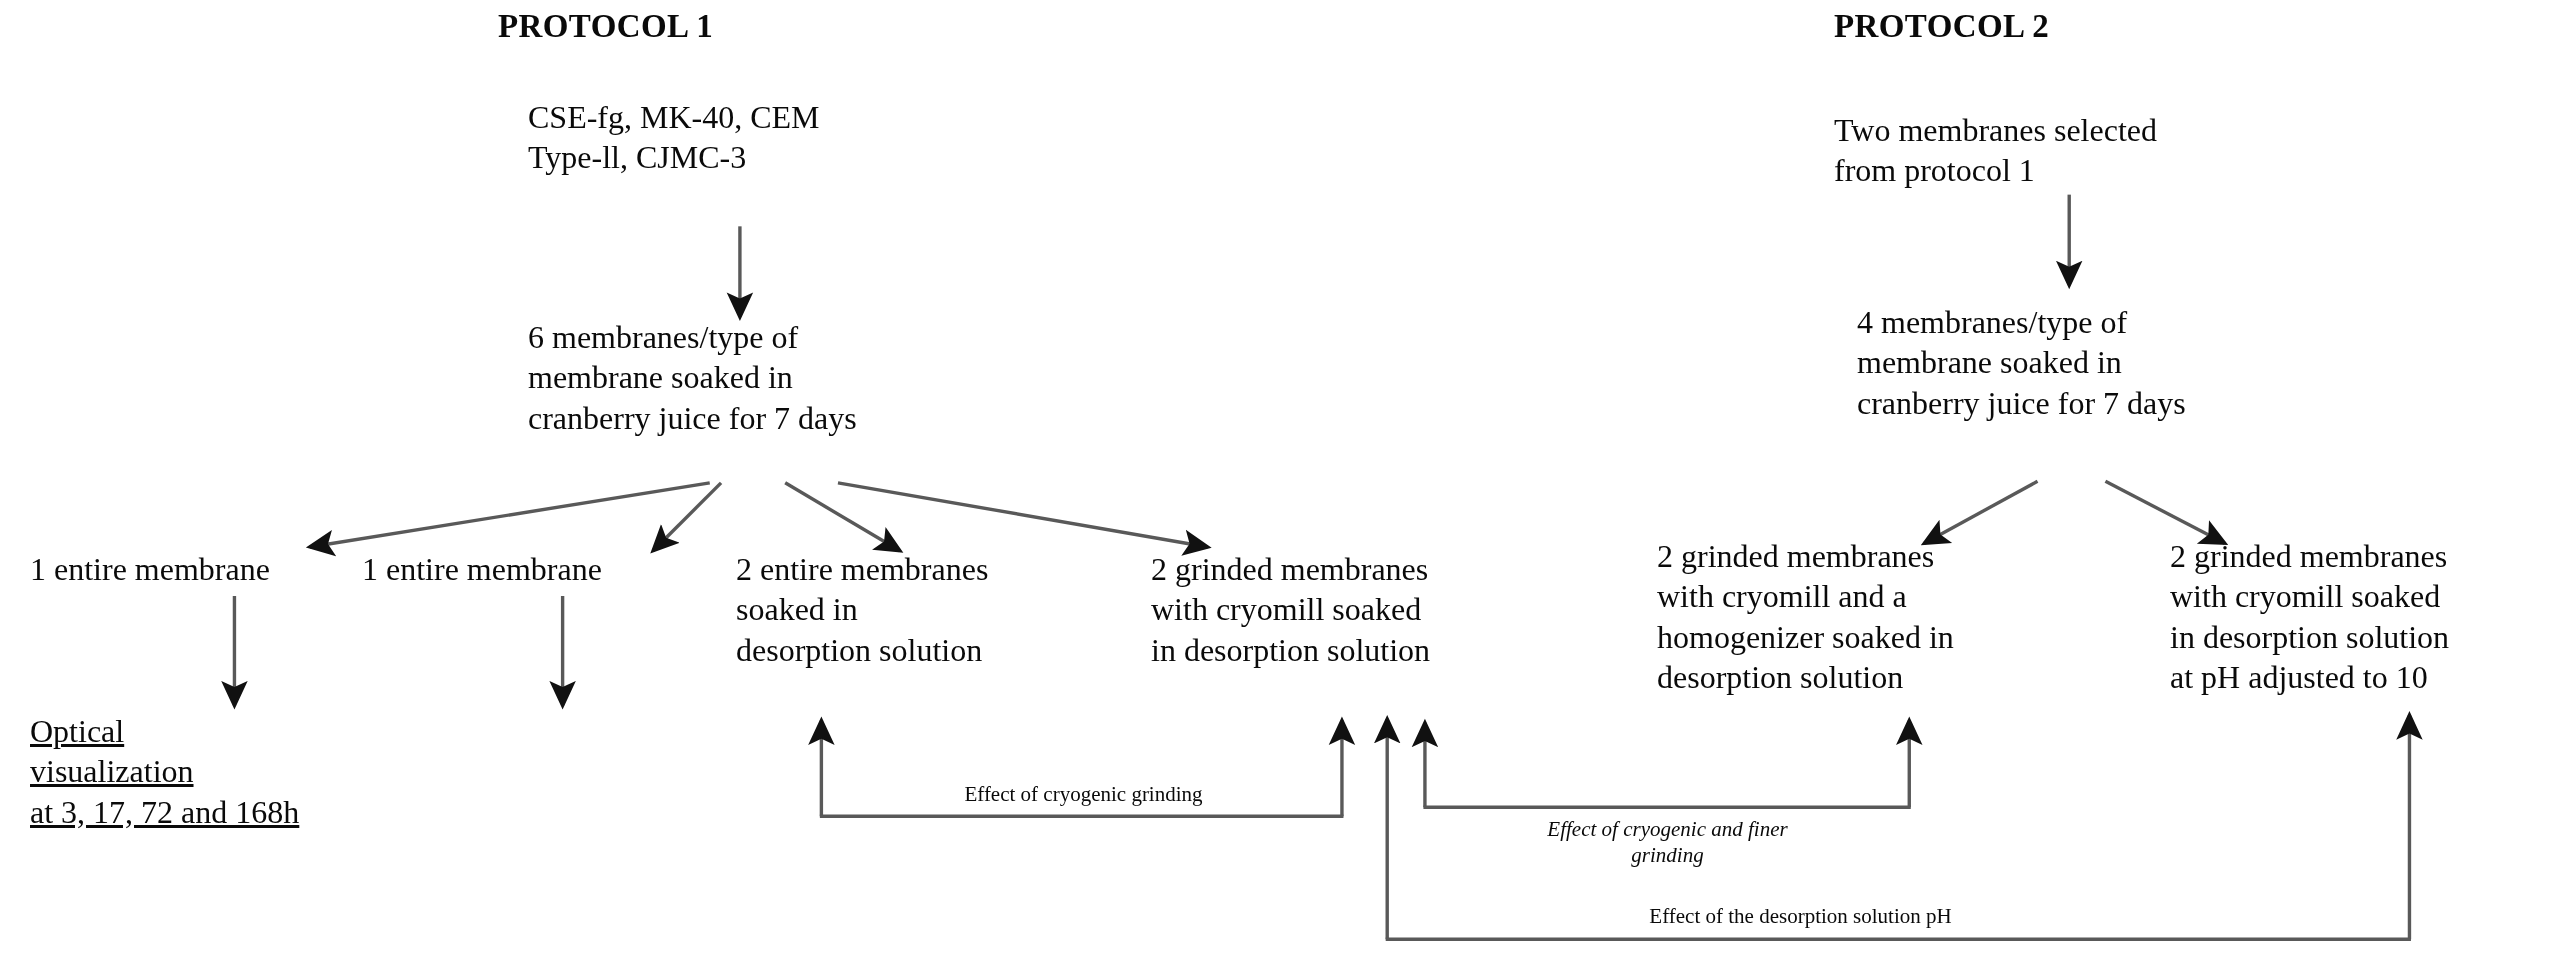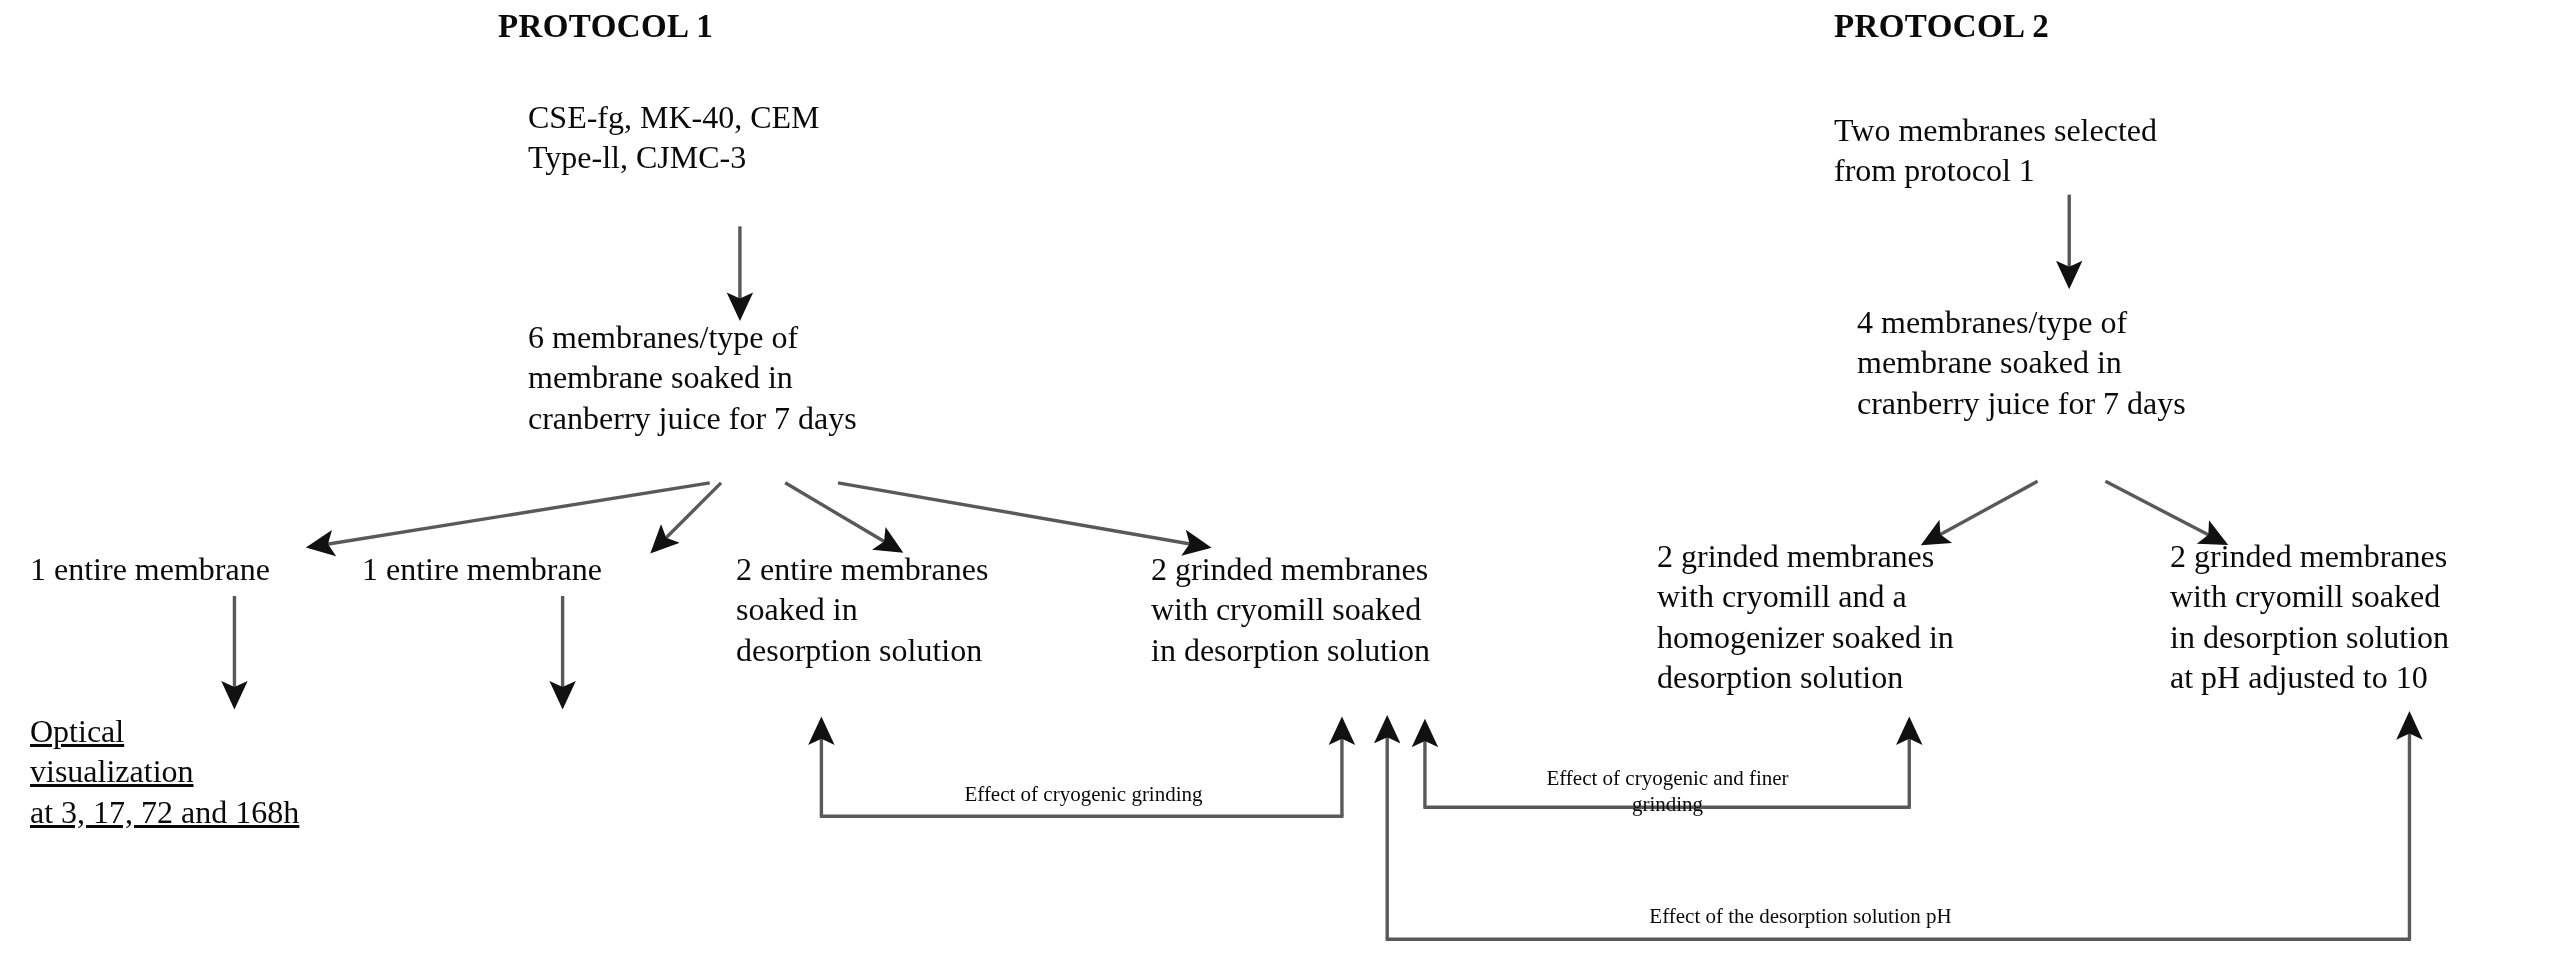--- a/index.html
+++ b/index.html
@@ -132,19 +132,19 @@
 homogenizer soaked in
 desorption solution</div>
 
   <div class="node body-node" style="left:2170px; top:536px; width:400px;">2 grinded membranes
 with cryomill soaked
 in desorption solution
 at pH adjusted to 10</div>
 
   <div class="caption" style="left:823px; top:782px; width:521px;">Effect of cryogenic grinding</div>
 
-  <div class="caption" style="left:1426px; top:766px; width:483px;">Effect of cryogenic and finer
+  <div class="caption" style="left:1426px; top:817px; width:483px;font-style:italic;">Effect of cryogenic and finer
 grinding</div>
 
   <div class="caption" style="left:1389px; top:904px; width:823px;">Effect of the desorption solution pH</div>
 
 </div>
 
 
 </body></html>

